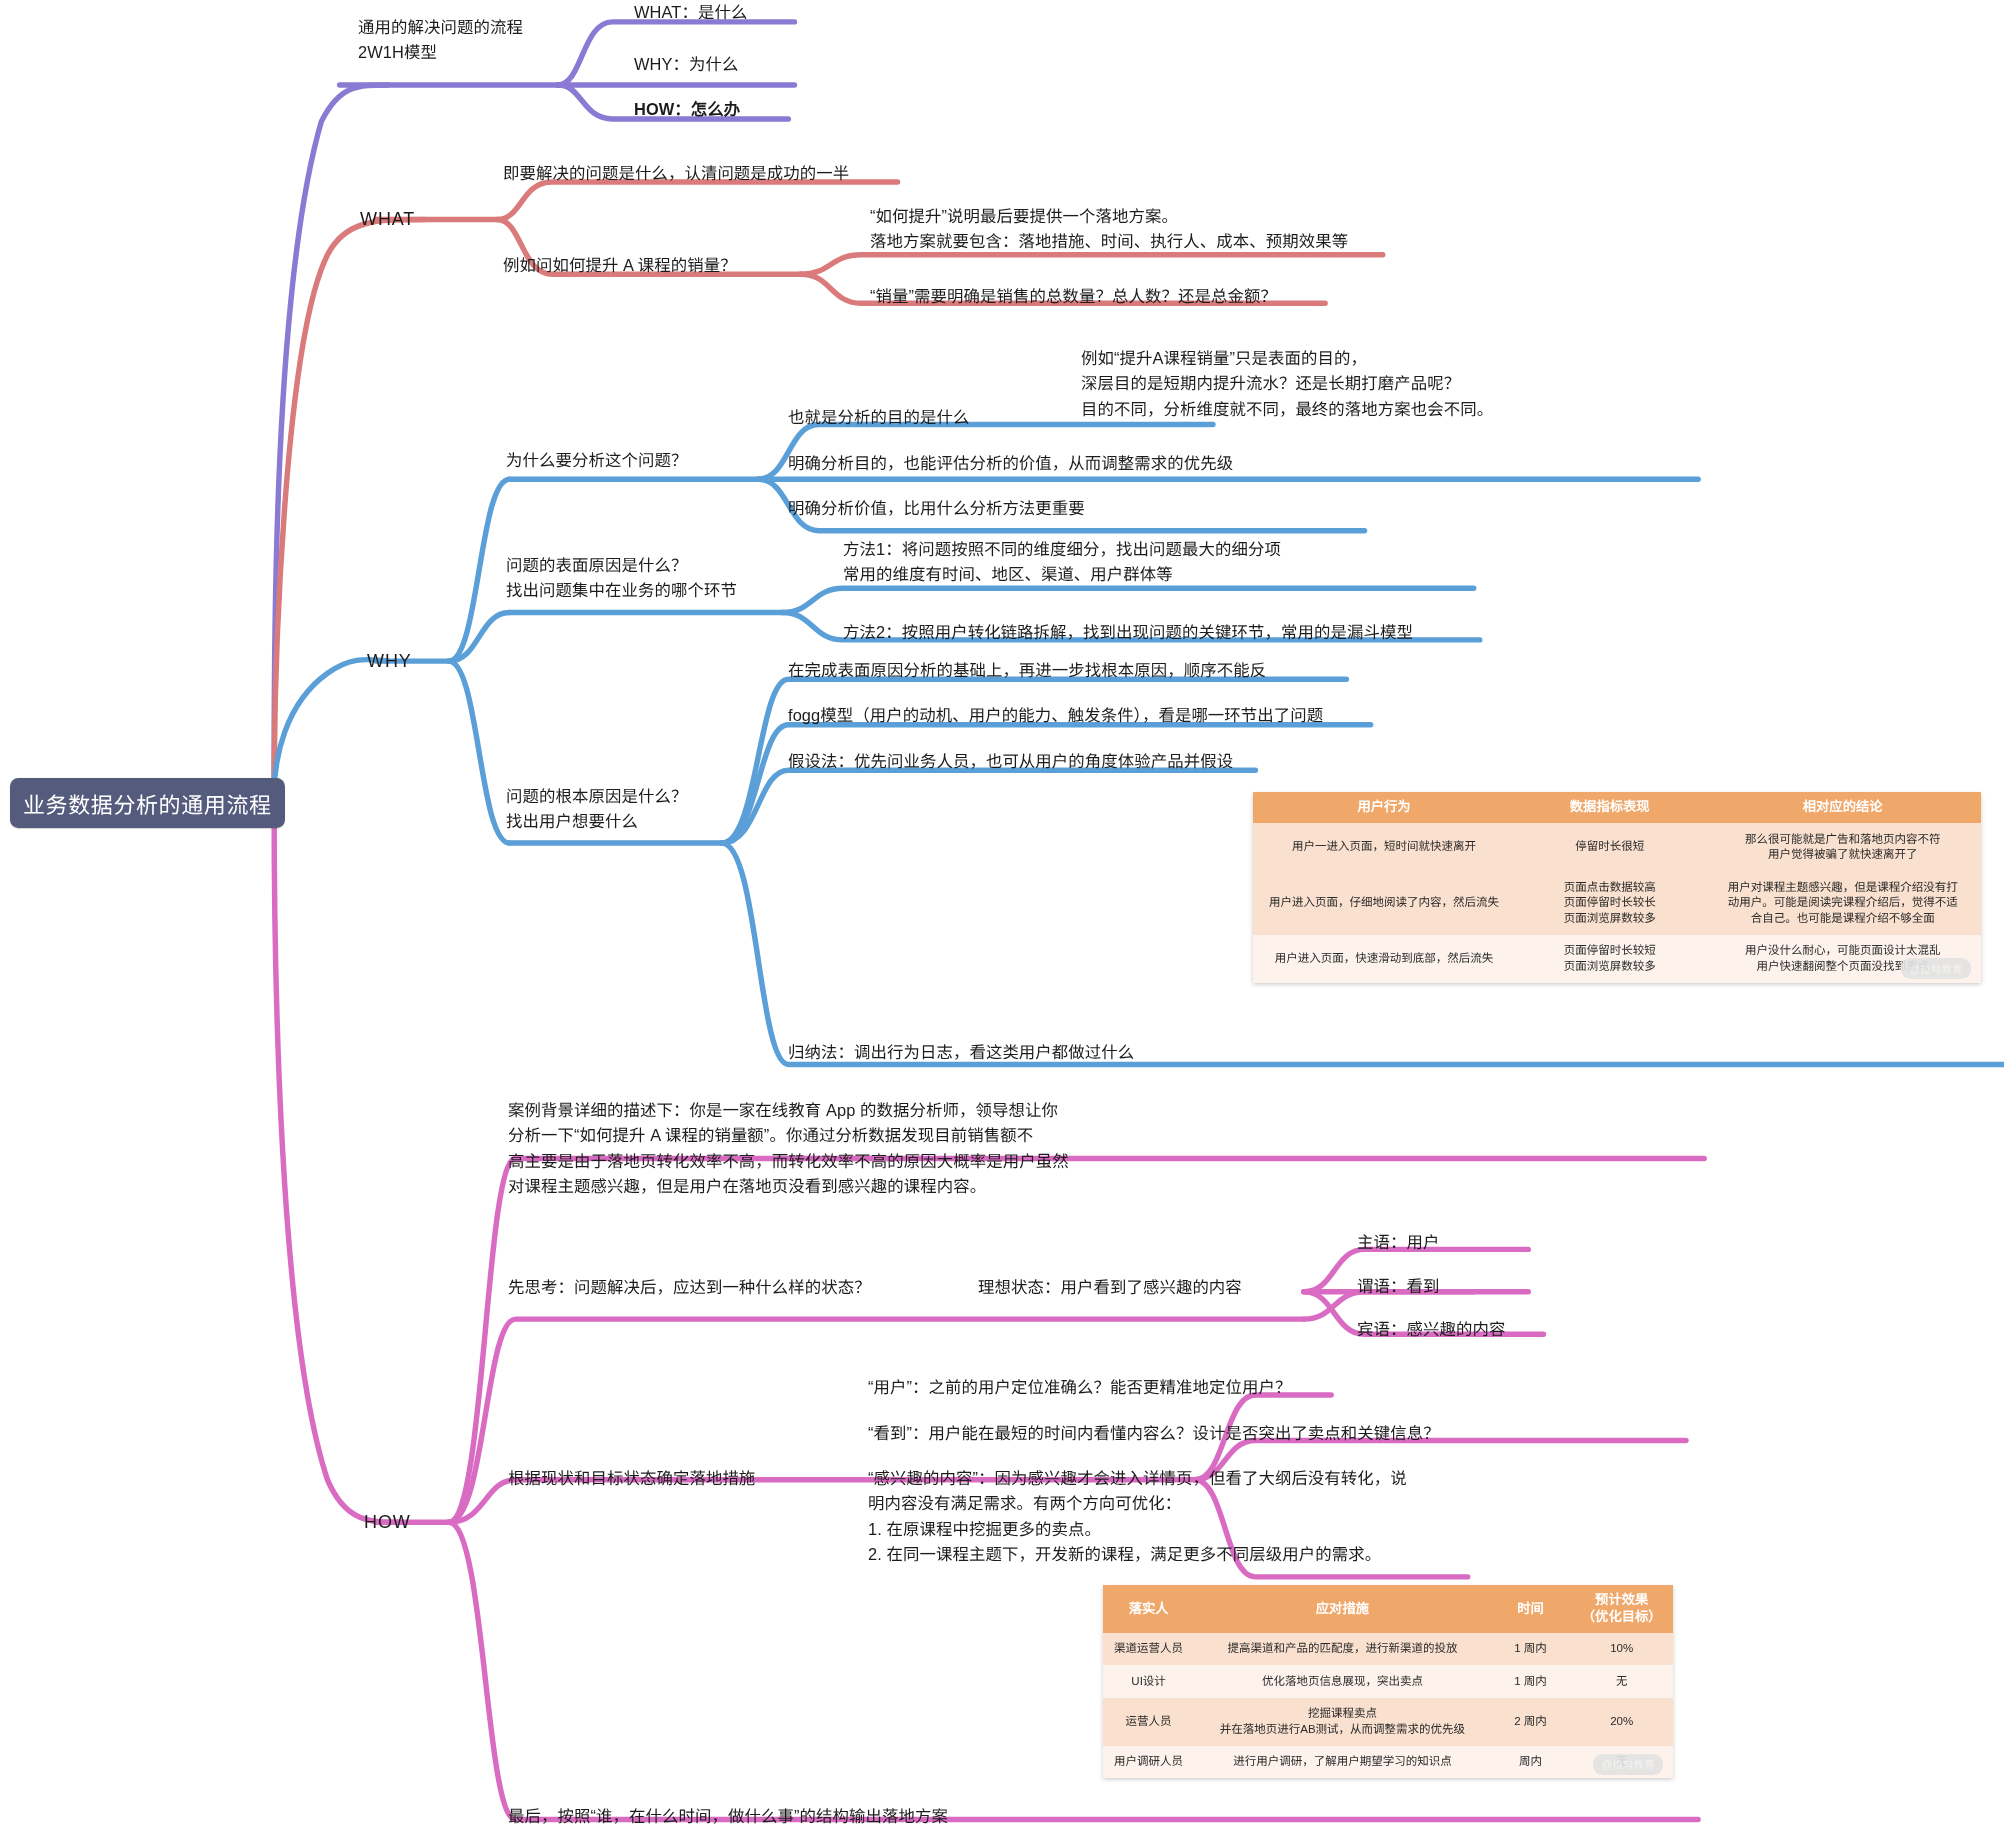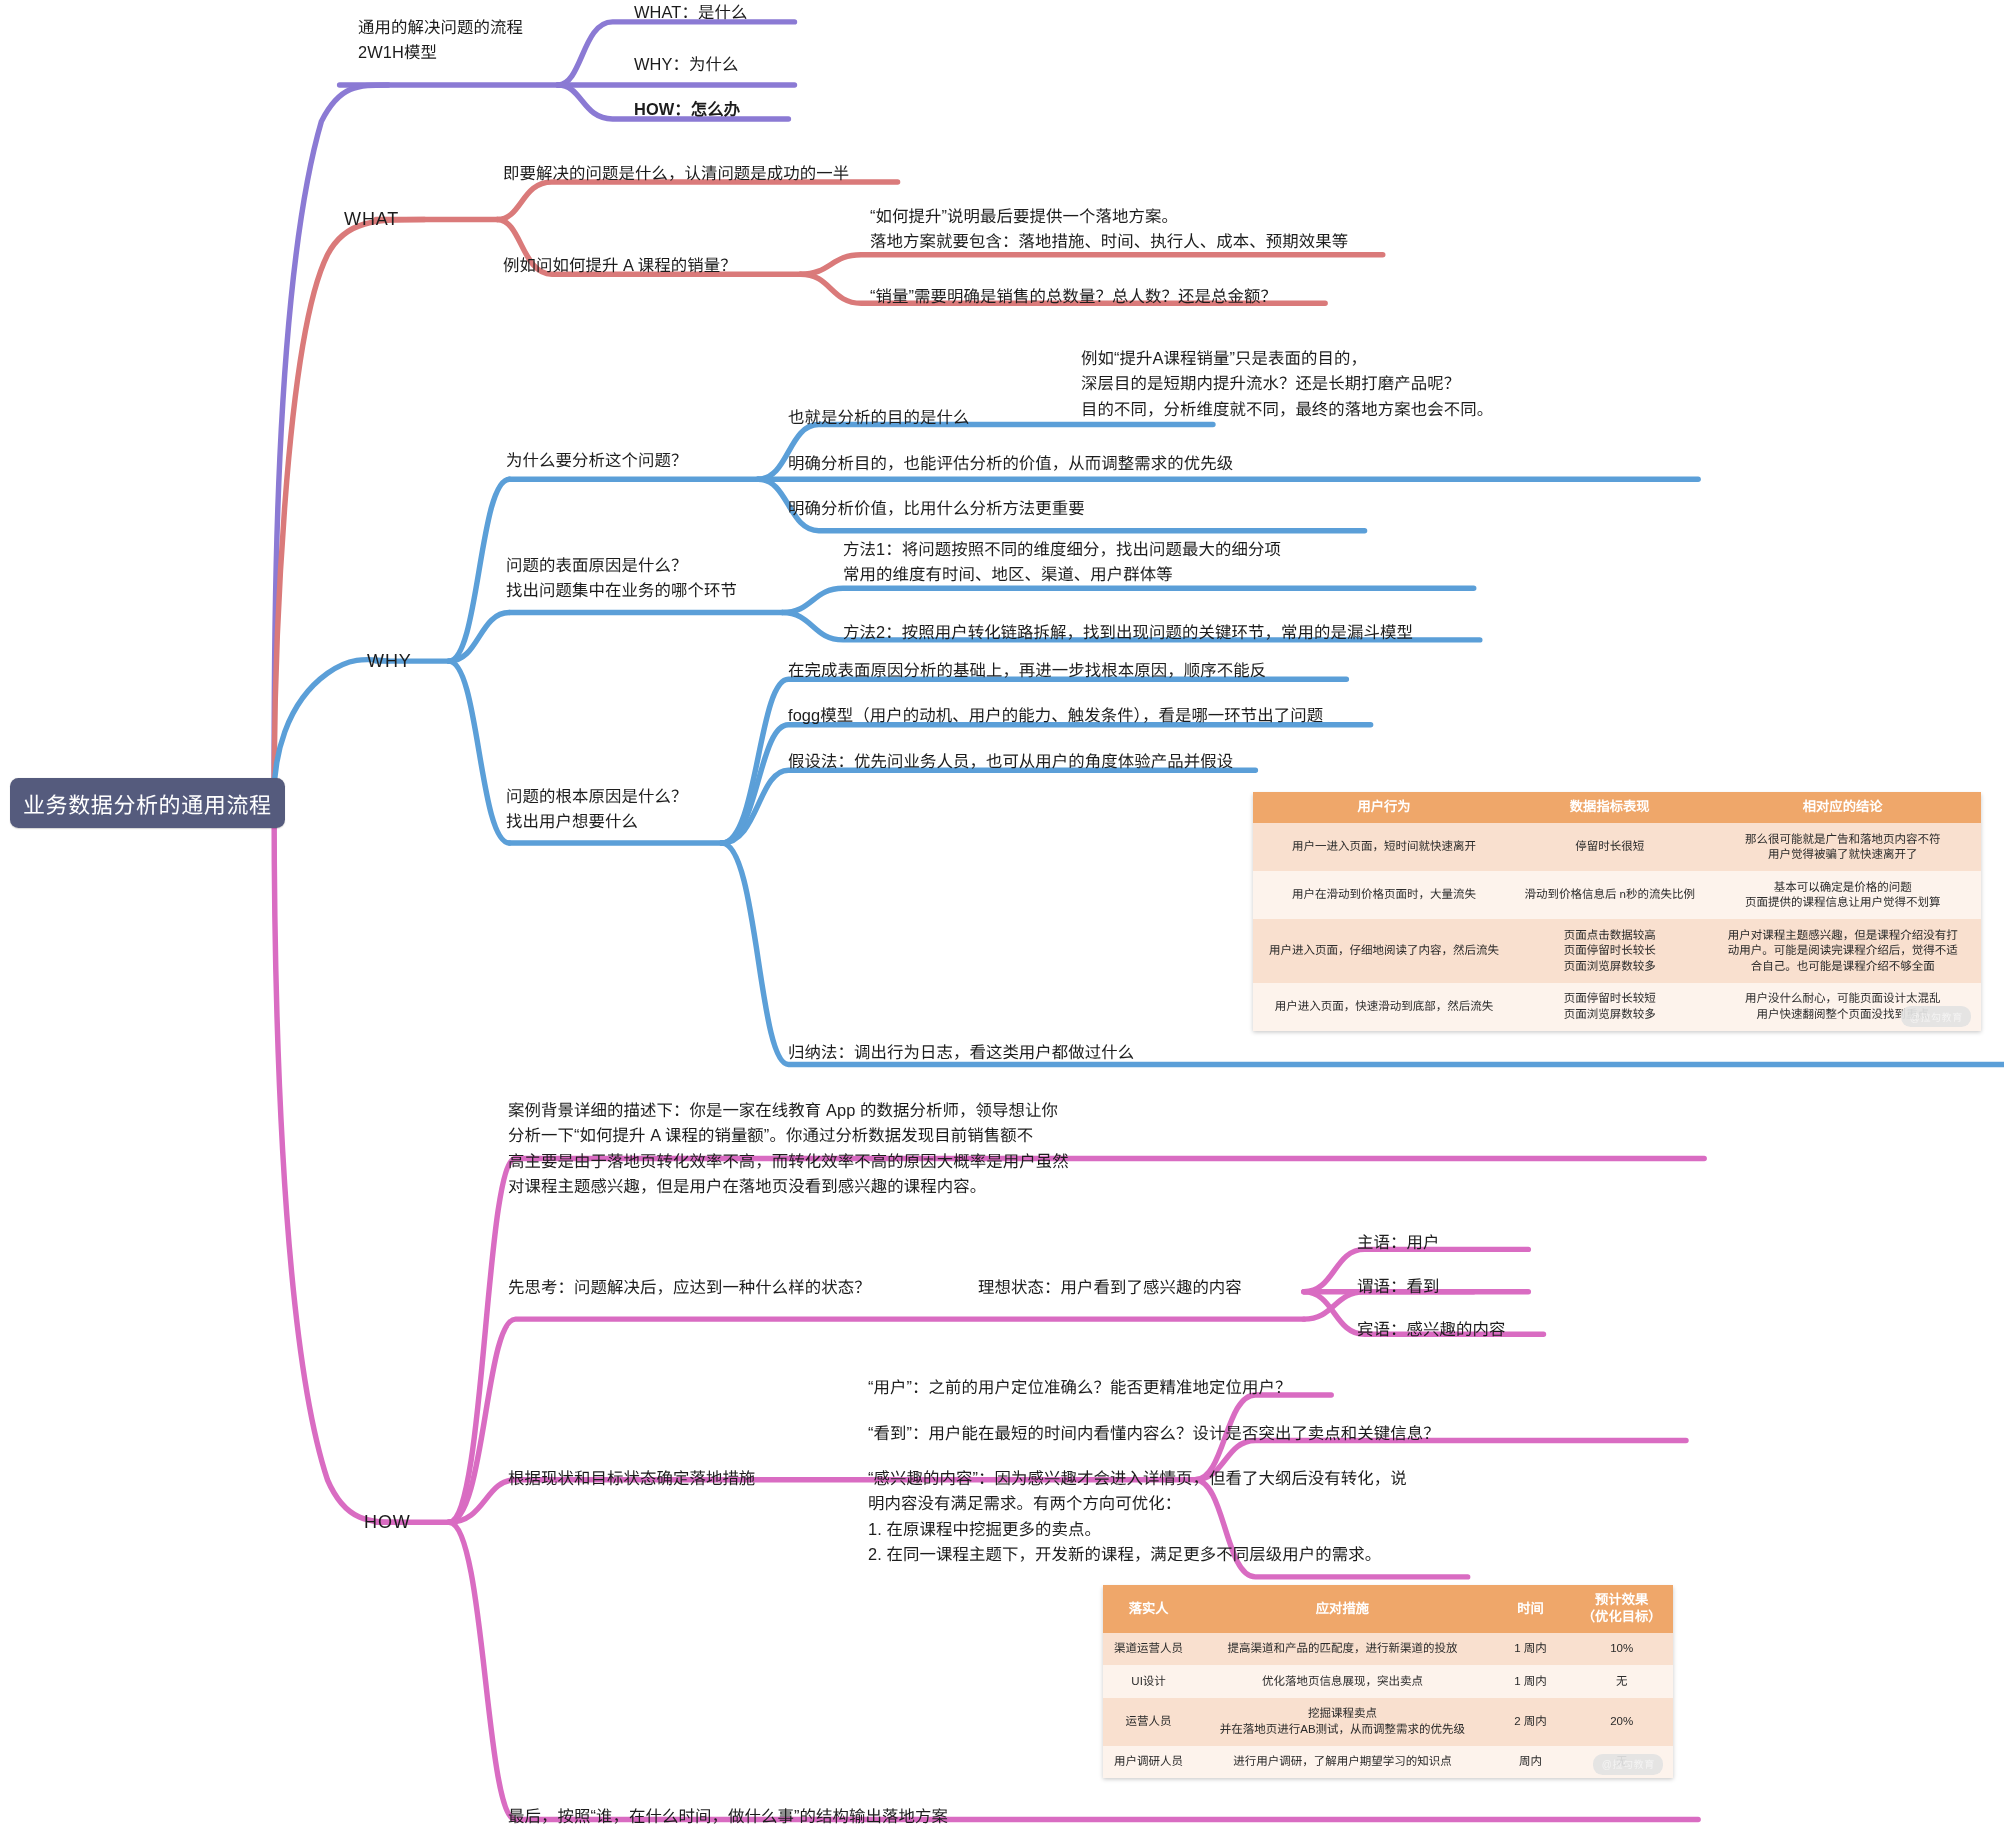--- a/index.html
+++ b/index.html
@@ -179,21 +179,21 @@
 
   <div class="root" style="left:9.7px;top:778px;">业务数据分析的通用流程</div>
 
   <div class="node multi" style="left:358px;top:14.6px;">通用的解决问题的流程
 2W1H模型</div>
 
   <div class="node" style="left:634px;top:0px;">WHAT：是什么</div>
   <div class="node" style="left:634px;top:52px;">WHY：为什么</div>
   <div class="node" style="left:634px;top:97px;font-weight:bold;">HOW：怎么办</div>
 
-  <div class="node lvl1" style="left:344px;top:206px;">WHAT</div>
+  <div class="node lvl1" style="left:360px;top:206px;">WHAT</div>
 
   <div class="node" style="left:503px;top:161px;">即要解决的问题是什么，认清问题是成功的一半</div>
 
   <div class="node" style="left:503px;top:253px;">例如问如何提升 A 课程的销量？</div>
 
   <div class="node multi" style="left:870px;top:204px;">“如何提升”说明最后要提供一个落地方案。
 落地方案就要包含：落地措施、时间、执行人、成本、预期效果等</div>
 
   <div class="node" style="left:870px;top:284px;">“销量”需要明确是销售的总数量？总人数？还是总金额？</div>
 
@@ -243,26 +243,20 @@
           <th>数据指标表现</th>
           <th>相对应的结论</th>
         </tr>
       </thead>
       <tbody>
         <tr class="odd">
           <td>用户一进入页面，短时间就快速离开</td>
           <td>停留时长很短</td>
           <td>那么很可能就是广告和落地页内容不符
 用户觉得被骗了就快速离开了</td>
-        </tr>
-        <tr class="even">
-          <td>用户在滑动到价格页面时，大量流失</td>
-          <td>滑动到价格信息后 n秒的流失比例</td>
-          <td>基本可以确定是价格的问题
-页面提供的课程信息让用户觉得不划算</td>
         </tr>
         <tr class="odd">
           <td>用户进入页面，仔细地阅读了内容，然后流失</td>
           <td>页面点击数据较高
 页面停留时长较长
 页面浏览屏数较多</td>
           <td>用户对课程主题感兴趣，但是课程介绍没有打
 动用户。可能是阅读完课程介绍后，觉得不适
 合自己。也可能是课程介绍不够全面</td>
         </tr>

